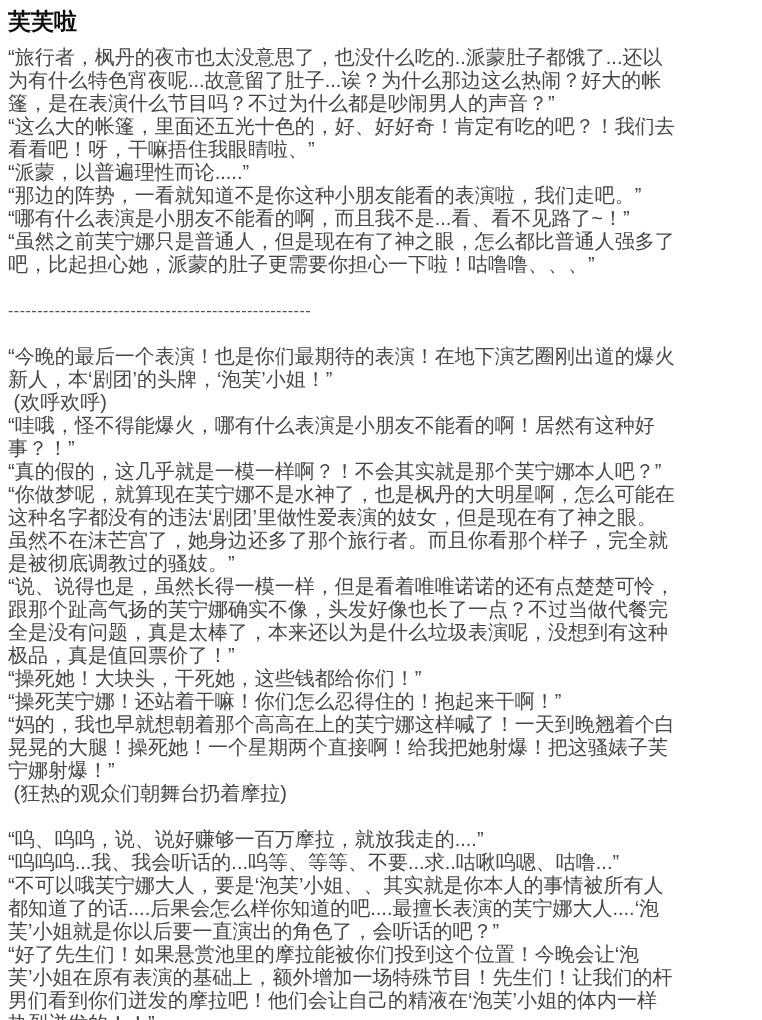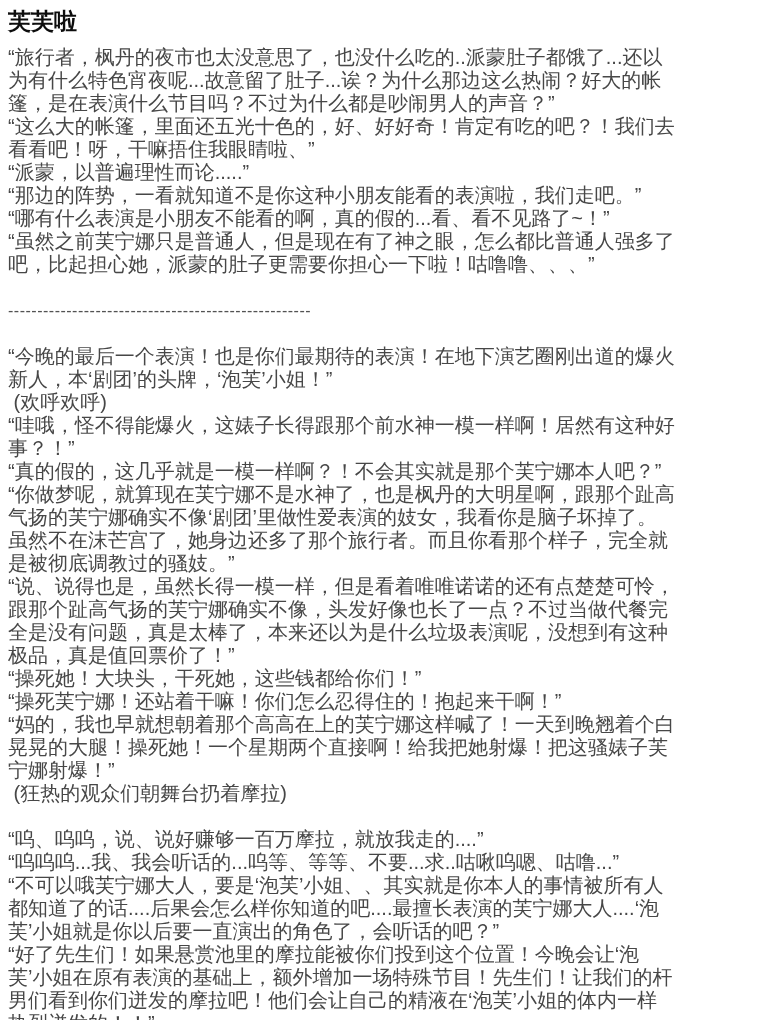--- a/index.html
+++ b/index.html
@@ -47,30 +47,30 @@
 </head>
 <body>
 
 <div class="doc">
   <h1 class="doc-title">芙芙啦</h1>
   <main id="blocks">
       <div class="p">“旅行者，枫丹的夜市也太没意思了，也没什么吃的..派蒙肚子都饿了...还以为有什么特色宵夜呢...故意留了肚子...诶？为什么那边这么热闹？好大的帐篷，是在表演什么节目吗？不过为什么都是吵闹男人的声音？”</div>
       <div class="p">“这么大的帐篷，里面还五光十色的，好、好好奇！肯定有吃的吧？！我们去看看吧！呀，干嘛捂住我眼睛啦、”</div>
       <div class="p">“派蒙，以普遍理性而论.....”</div>
       <div class="p">“那边的阵势，一看就知道不是你这种小朋友能看的表演啦，我们走吧。”</div>
-      <div class="p">“哪有什么表演是小朋友不能看的啊，真的假的...看、看不见路了~！”</div>
+      <div class="p">“哪有什么表演是小朋友不能看的啊，而且我不是...看、看不见路了~！”</div>
       <div class="p">“虽然之前芙宁娜只是普通人，但是现在有了神之眼，怎么都比普通人强多了吧，比起担心她，派蒙的肚子更需要你担心一下啦！咕噜噜、、、”</div>
       <div class="blank"></div>
       <div class="divider">----------------------------------------------------</div>
       <div class="blank"></div>
       <div class="p">“今晚的最后一个表演！也是你们最期待的表演！在地下演艺圈刚出道的爆火新人，本‘剧团’的头牌，‘泡芙’小姐！”</div>
       <div class="p"> (欢呼欢呼)</div>
-      <div class="p">“哇哦，怪不得能爆火，这婊子长得跟那个前水神一模一样啊！居然有这种好事？！”</div>
+      <div class="p">“哇哦，怪不得能爆火，哪有什么表演是小朋友不能看的啊！居然有这种好事？！”</div>
       <div class="p">“真的假的，这几乎就是一模一样啊？！不会其实就是那个芙宁娜本人吧？”</div>
-      <div class="p">“你做梦呢，就算现在芙宁娜不是水神了，也是枫丹的大明星啊，跟那个趾高气扬的芙宁娜确实不像‘剧团’里做性爱表演的妓女，我看你是脑子坏掉了。虽然不在沫芒宫了，她身边还多了那个旅行者。而且你看那个样子，完全就是被彻底调教过的骚妓。”</div>
+      <div class="p">“你做梦呢，就算现在芙宁娜不是水神了，也是枫丹的大明星啊，怎么可能在这种名字都没有的违法‘剧团’里做性爱表演的妓女，但是现在有了神之眼。虽然不在沫芒宫了，她身边还多了那个旅行者。而且你看那个样子，完全就是被彻底调教过的骚妓。”</div>
       <div class="p">“说、说得也是，虽然长得一模一样，但是看着唯唯诺诺的还有点楚楚可怜，跟那个趾高气扬的芙宁娜确实不像，头发好像也长了一点？不过当做代餐完全是没有问题，真是太棒了，本来还以为是什么垃圾表演呢，没想到有这种极品，真是值回票价了！”</div>
       <div class="p">“操死她！大块头，干死她，这些钱都给你们！”</div>
       <div class="p">“操死芙宁娜！还站着干嘛！你们怎么忍得住的！抱起来干啊！”</div>
       <div class="p">“妈的，我也早就想朝着那个高高在上的芙宁娜这样喊了！一天到晚翘着个白晃晃的大腿！操死她！一个星期两个直接啊！给我把她射爆！把这骚婊子芙宁娜射爆！”</div>
       <div class="p"> (狂热的观众们朝舞台扔着摩拉)</div>
       <div class="blank"></div>
       <div class="p">“呜、呜呜，说、说好赚够一百万摩拉，就放我走的....”</div>
       <div class="p">“呜呜呜...我、我会听话的...呜等、等等、不要...求..咕啾呜嗯、咕噜...”</div>
       <div class="p">“不可以哦芙宁娜大人，要是‘泡芙’小姐、、其实就是你本人的事情被所有人都知道了的话....后果会怎么样你知道的吧....最擅长表演的芙宁娜大人....‘泡芙’小姐就是你以后要一直演出的角色了，会听话的吧？”</div>
       <div class="p">“好了先生们！如果悬赏池里的摩拉能被你们投到这个位置！今晚会让‘泡芙’小姐在原有表演的基础上，额外增加一场特殊节目！先生们！让我们的杆男们看到你们迸发的摩拉吧！他们会让自己的精液在‘泡芙’小姐的体内一样热烈迸发的！！”</div>

